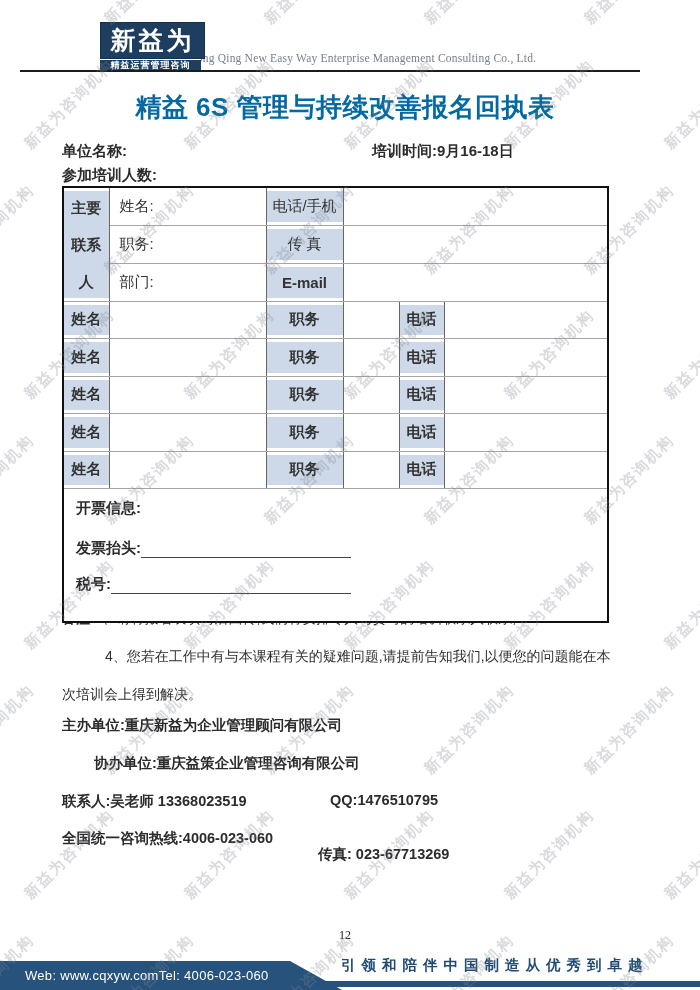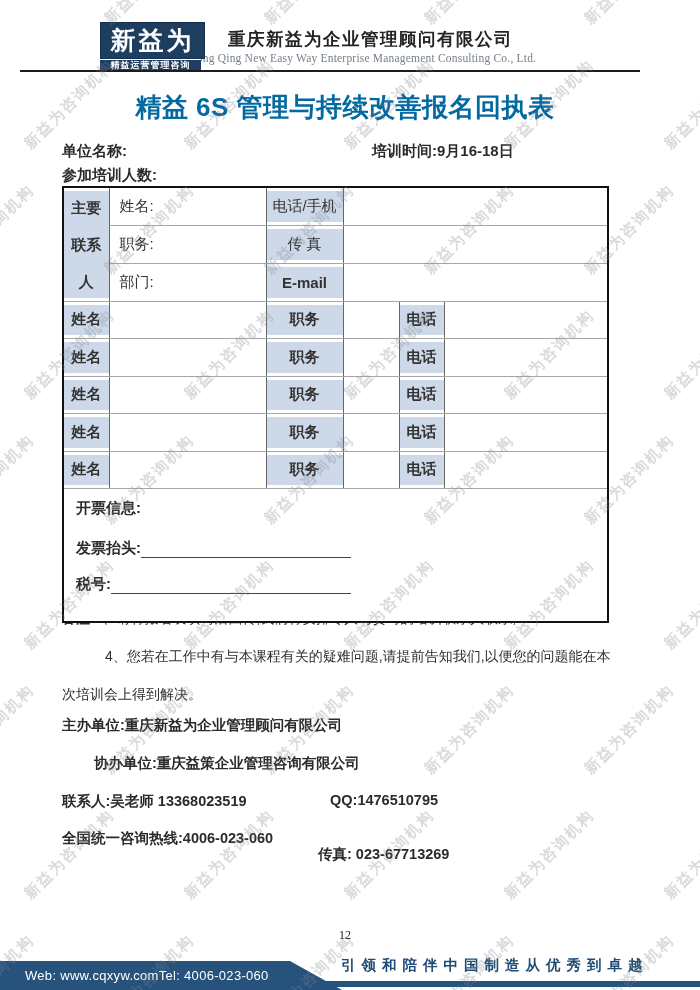--- a/index.html
+++ b/index.html
@@ -132,21 +132,20 @@
 <body>
 
 <div class="page">
 
   <div class="logo-box">
     <span>新益为</span>
   </div>
   <div class="logo-strip">
     <span>精益运营管理咨询</span>
   </div>
-  <div class="company-cn">重庆新益为企业管理顾问有限公司</div>
   <div class="company-en">Chong Qing New Easy Way Enterprise Management Consulting Co., Ltd.</div>
   <div class="header-rule"></div>
 
   <div class="doc-title">精益 6S 管理与持续改善报名回执表</div>
 
   <div class="lbl unit-label">单位名称:</div>
   <div class="lbl time-label">培训时间:9月16-18日</div>
   <div class="lbl participants-label">参加培训人数:</div>
 
   <table class="reg">

